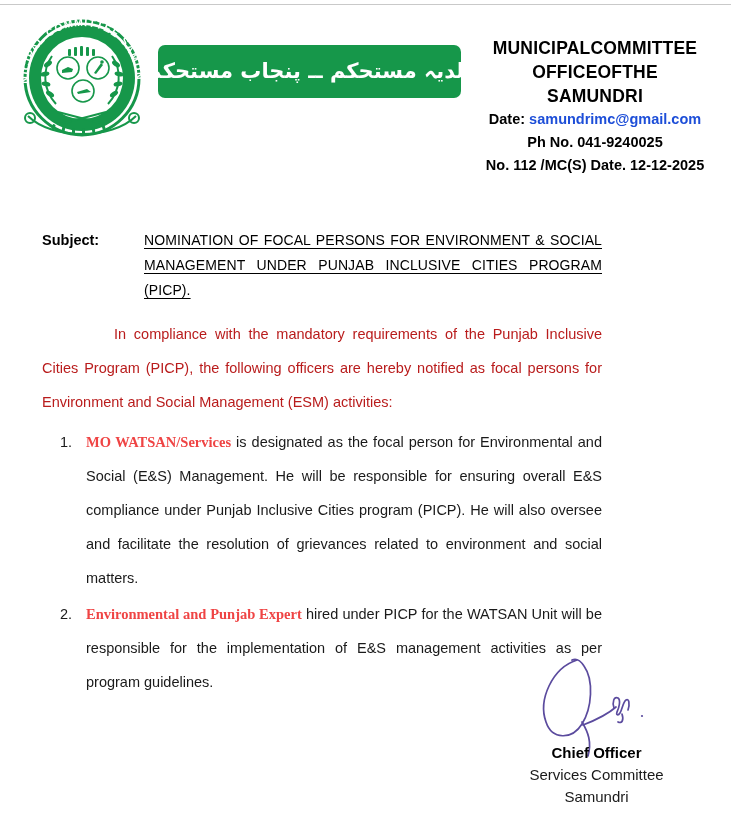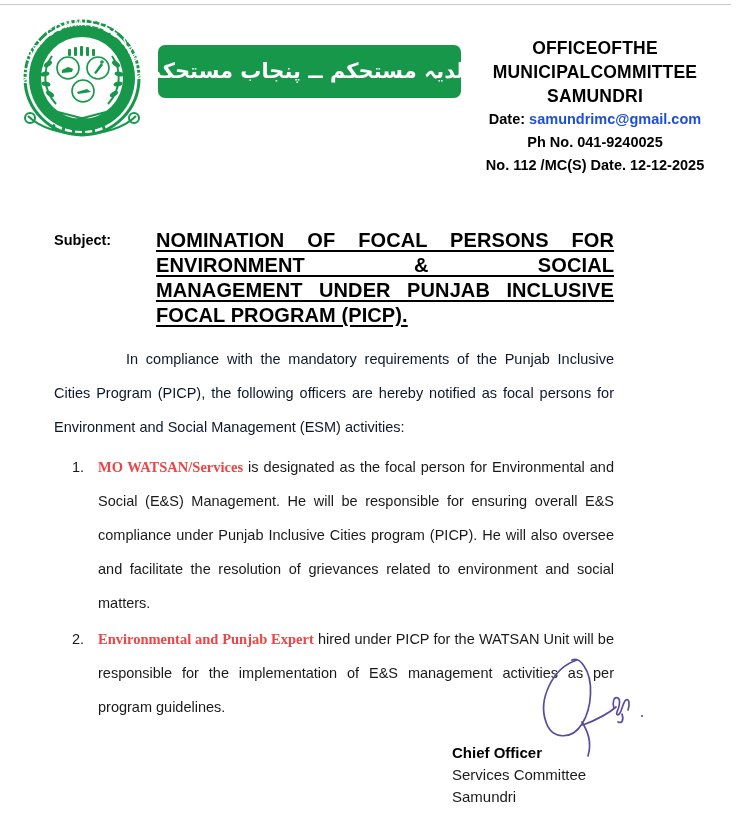--- a/index.html
+++ b/index.html
@@ -95,61 +95,61 @@
   }
   .office-block .email-link {
     color: #1d4ed8;
     font-weight: bold;
     text-decoration: none;
   }
 
   
   .doc-body {
     position: absolute;
-    left: 12px;
+    left: 0;
     top: 228px;
     width: 635px;
   }
 
   .subject-row {
     position: relative;
     padding: 0 33px 0 42px;
     display: flex;
     align-items: flex-start;
   }
   .subject-label {
     font-family: "Liberation Sans", sans-serif;
     font-weight: bold;
     font-size: 14.5px;
     line-height: 25px;
     width: 102px;
     flex: 0 0 102px;
   }
   .subject-text {
     font-family: "Liberation Sans", sans-serif;
-    font-weight: bold;
-    font-size: 20px;
+    font-weight: normal;
+    font-size: 14px;
     line-height: 25px;
     text-align: justify;
     text-align-last: justify;
     text-decoration: underline;
     text-underline-offset: 3px;
     flex: 1 1 auto;
     letter-spacing: 0.1px;
   }
   .subject-text .last-line { text-align-last: left; }
 
   .para {
     margin: 14px 33px 0 42px;
     font-family: "Liberation Sans", sans-serif;
     font-size: 14.5px;
     line-height: 34px;
     text-align: justify;
     text-indent: 72px;
-    color: #0f172a;
+    color: #b91c1c;
   }
 
   ol.items {
     margin: 6px 33px 0 42px;
     padding-left: 34px;
     list-style: decimal;
   }
   ol.items > li {
     font-family: "Liberation Sans", sans-serif;
     font-size: 14.5px;
@@ -164,21 +164,21 @@
     font-size: 14.5px;
   }
   ol.items b { font-weight: bold; color: #ef4444; font-family: Liberation Serif, serif; }
 
   
   .sign-block {
     position: absolute;
     left: 452px;
     top: 652px;
     width: 289px;
-    text-align: left;
+    text-align: center;
   }
   .signature-mark {
     position: absolute;
     left: 78px;
     top: 0;
     width: 130px;
     height: 110px;
     pointer-events: none;
   }
   .sign-lines {
@@ -272,39 +272,39 @@
       <circle cx="18" cy="106" r="5" fill="none" stroke="#16974a" stroke-width="2"></circle>
       <circle cx="122" cy="106" r="5" fill="none" stroke="#16974a" stroke-width="2"></circle>
     </svg>
   </div>
 
   <div class="urdu-banner">
     <span class="urdu-text">بلدیہ مستحکم  ــ  پنجاب مستحکم</span>
   </div>
 
   <div class="office-block">
+    <div class="office-line">MUNICIPALCOMMITTEE</div>
     <div class="office-line">OFFICEOFTHE</div>
-    <div class="office-line">MUNICIPALCOMMITTEE</div>
     <div class="office-line">SAMUNDRI</div>
     <div class="contact-line">
       <span>Date:</span>
       <span class="email-link">samundrimc@gmail.com</span>
     </div>
     <div class="contact-line">Ph No. 041-9240025</div>
     <div class="contact-line">No. 112 /MC(S) Date. 12-12-2025</div>
   </div>
 </div>
 
 <div class="doc-body">
 
   <div class="subject-row">
     <div class="subject-label">Subject:</div>
     <div class="subject-text">
       <div>NOMINATION OF FOCAL PERSONS FOR ENVIRONMENT &amp; SOCIAL</div>
-      <div class="last-line">MANAGEMENT UNDER PUNJAB INCLUSIVE FOCAL PROGRAM (PICP).</div>
+      <div class="last-line">MANAGEMENT UNDER PUNJAB INCLUSIVE CITIES PROGRAM (PICP).</div>
     </div>
   </div>
 
   <p class="para">In compliance with the mandatory requirements of the Punjab Inclusive Cities Program (PICP), the following officers are hereby notified as focal persons for Environment and Social Management (ESM) activities:</p>
 
   <ol class="items">
     <li>
       <b>MO WATSAN/Services</b><span> is designated as the focal person for Environmental and Social (E&amp;S) Management. He will be responsible for ensuring overall E&amp;S compliance under Punjab Inclusive Cities program (PICP). He will also oversee and facilitate the resolution of grievances related to environment and social matters.</span>
     </li>
     <li>

